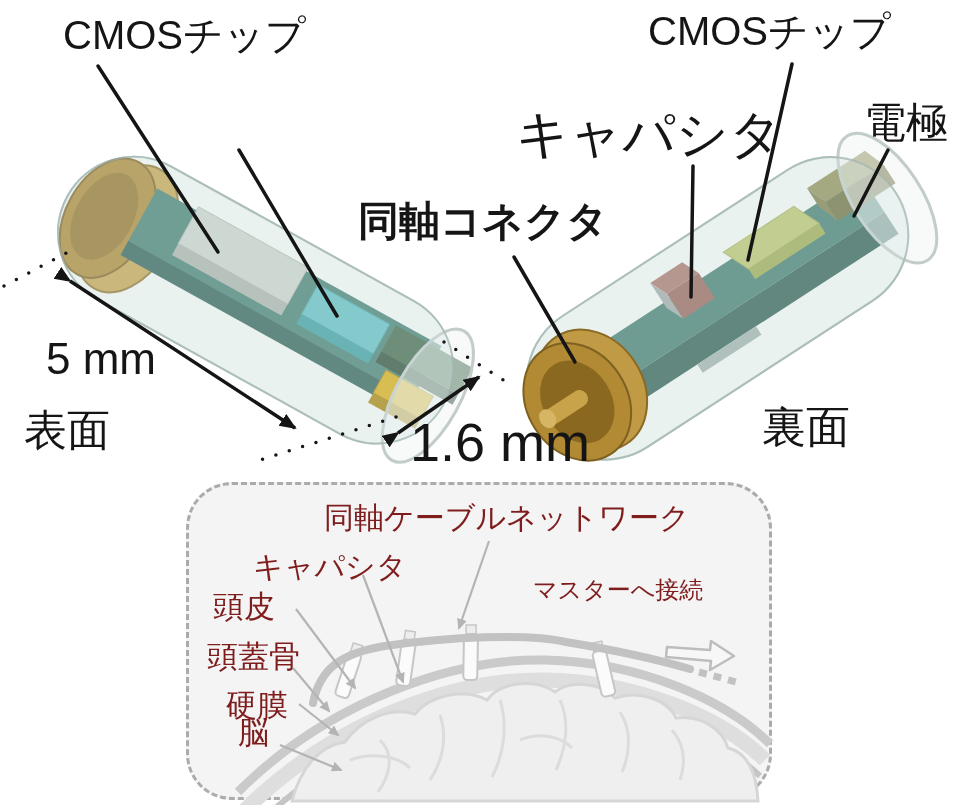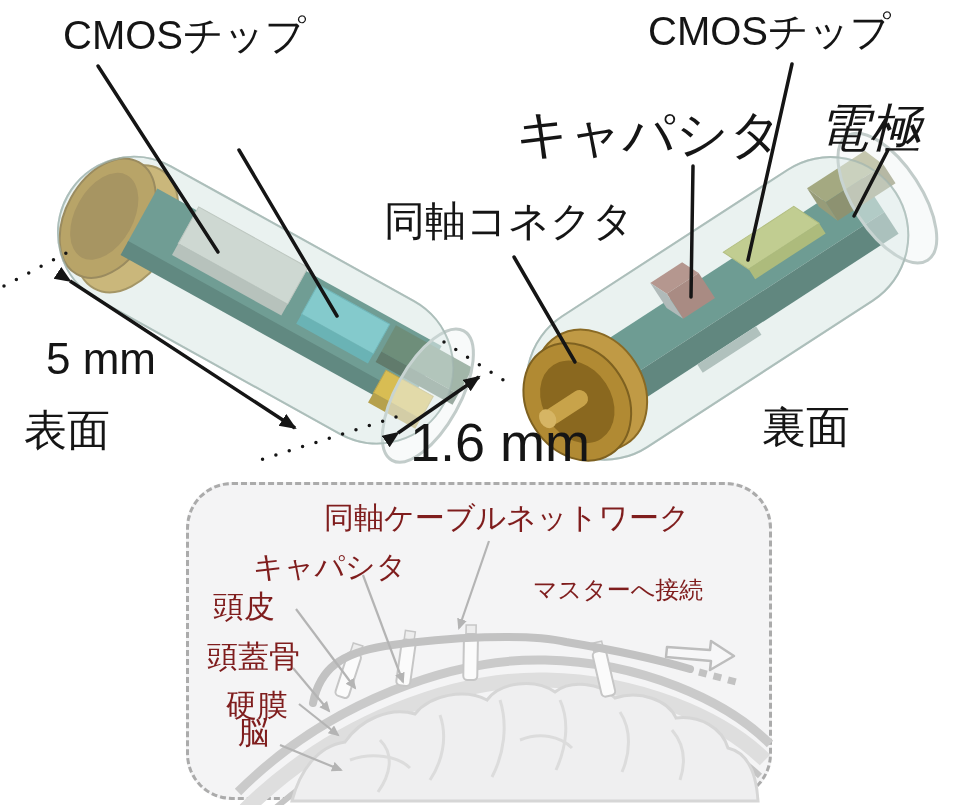--- a/index.html
+++ b/index.html
@@ -161,22 +161,22 @@
     <g stroke="#151515" stroke-width="3.5" stroke-linecap="round" stroke-dasharray="0 14">
       <line x1="4" y1="286" x2="70" y2="251"></line>
       <line x1="396" y1="417" x2="254" y2="462"></line>
       <line x1="444" y1="342" x2="514" y2="387"></line>
     </g>
   </svg>
 
   <div class="lbl" style="left:33px;top:14px;font-size:40px;margin-left:30px;">CMOSチップ</div>
   <div class="lbl" style="left:648px;top:10px;font-size:40px;">CMOSチップ</div>
   <div class="lbl" style="left:516px;top:107px;font-size:52px;">キャパシタ</div>
-  <div class="lbl" style="left:817px;top:101px;font-size:52px;font-style:italic;">電極</div>
-  <div class="lbl" style="left:384px;top:200px;font-size:41px;">同軸コネクタ</div>
+  <div class="lbl" style="left:864px;top:101px;font-size:42px;">電極</div>
+  <div class="lbl" style="left:358px;top:200px;font-size:41px;font-weight:bold;">同軸コネクタ</div>
   <div class="lbl" style="left:46px;top:336px;font-size:44px;">5 mm</div>
   <div class="lbl" style="left:24px;top:408px;font-size:43px;">表面</div>
   <div class="lbl" style="left:410px;top:414px;font-size:54px;">1.6 mm</div>
   <div class="lbl" style="left:762px;top:404px;font-size:44px;text-align:right;">裏面</div>
 
   <div class="lbl gray" style="left:324px;top:502px;font-size:30px;">同軸ケーブルネットワーク</div>
   <div class="lbl gray" style="left:253px;top:551px;font-size:30px;">キャパシタ</div>
   <div class="lbl gray" style="left:533px;top:577px;font-size:24px;">マスターへ接続</div>
   <div class="lbl gray" style="left:213px;top:591px;font-size:31px;">頭皮</div>
   <div class="lbl gray" style="left:207px;top:641px;font-size:31px;">頭蓋骨</div>

